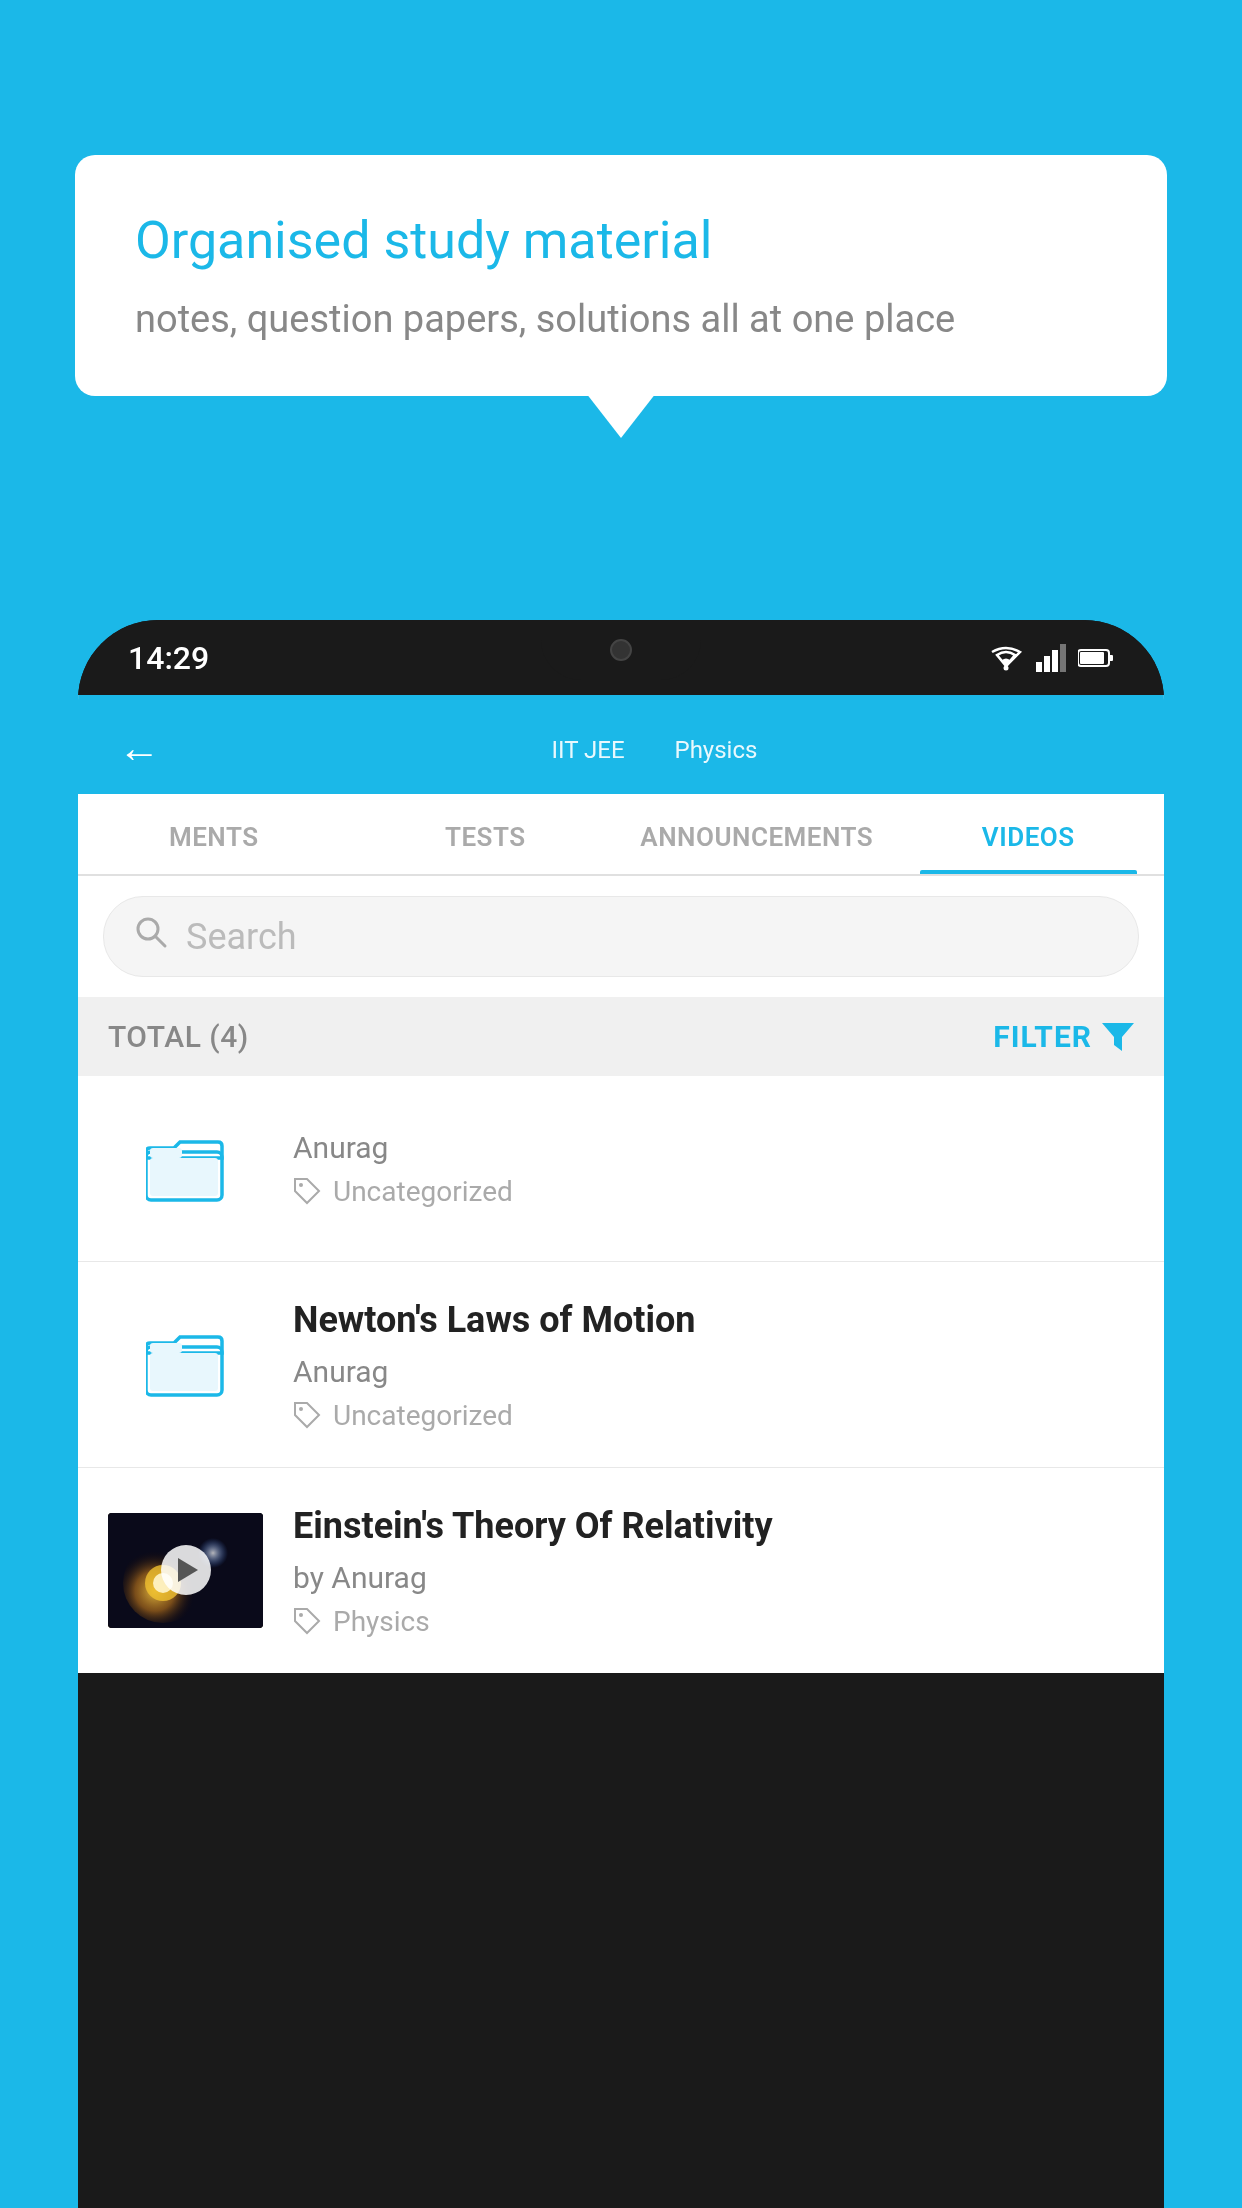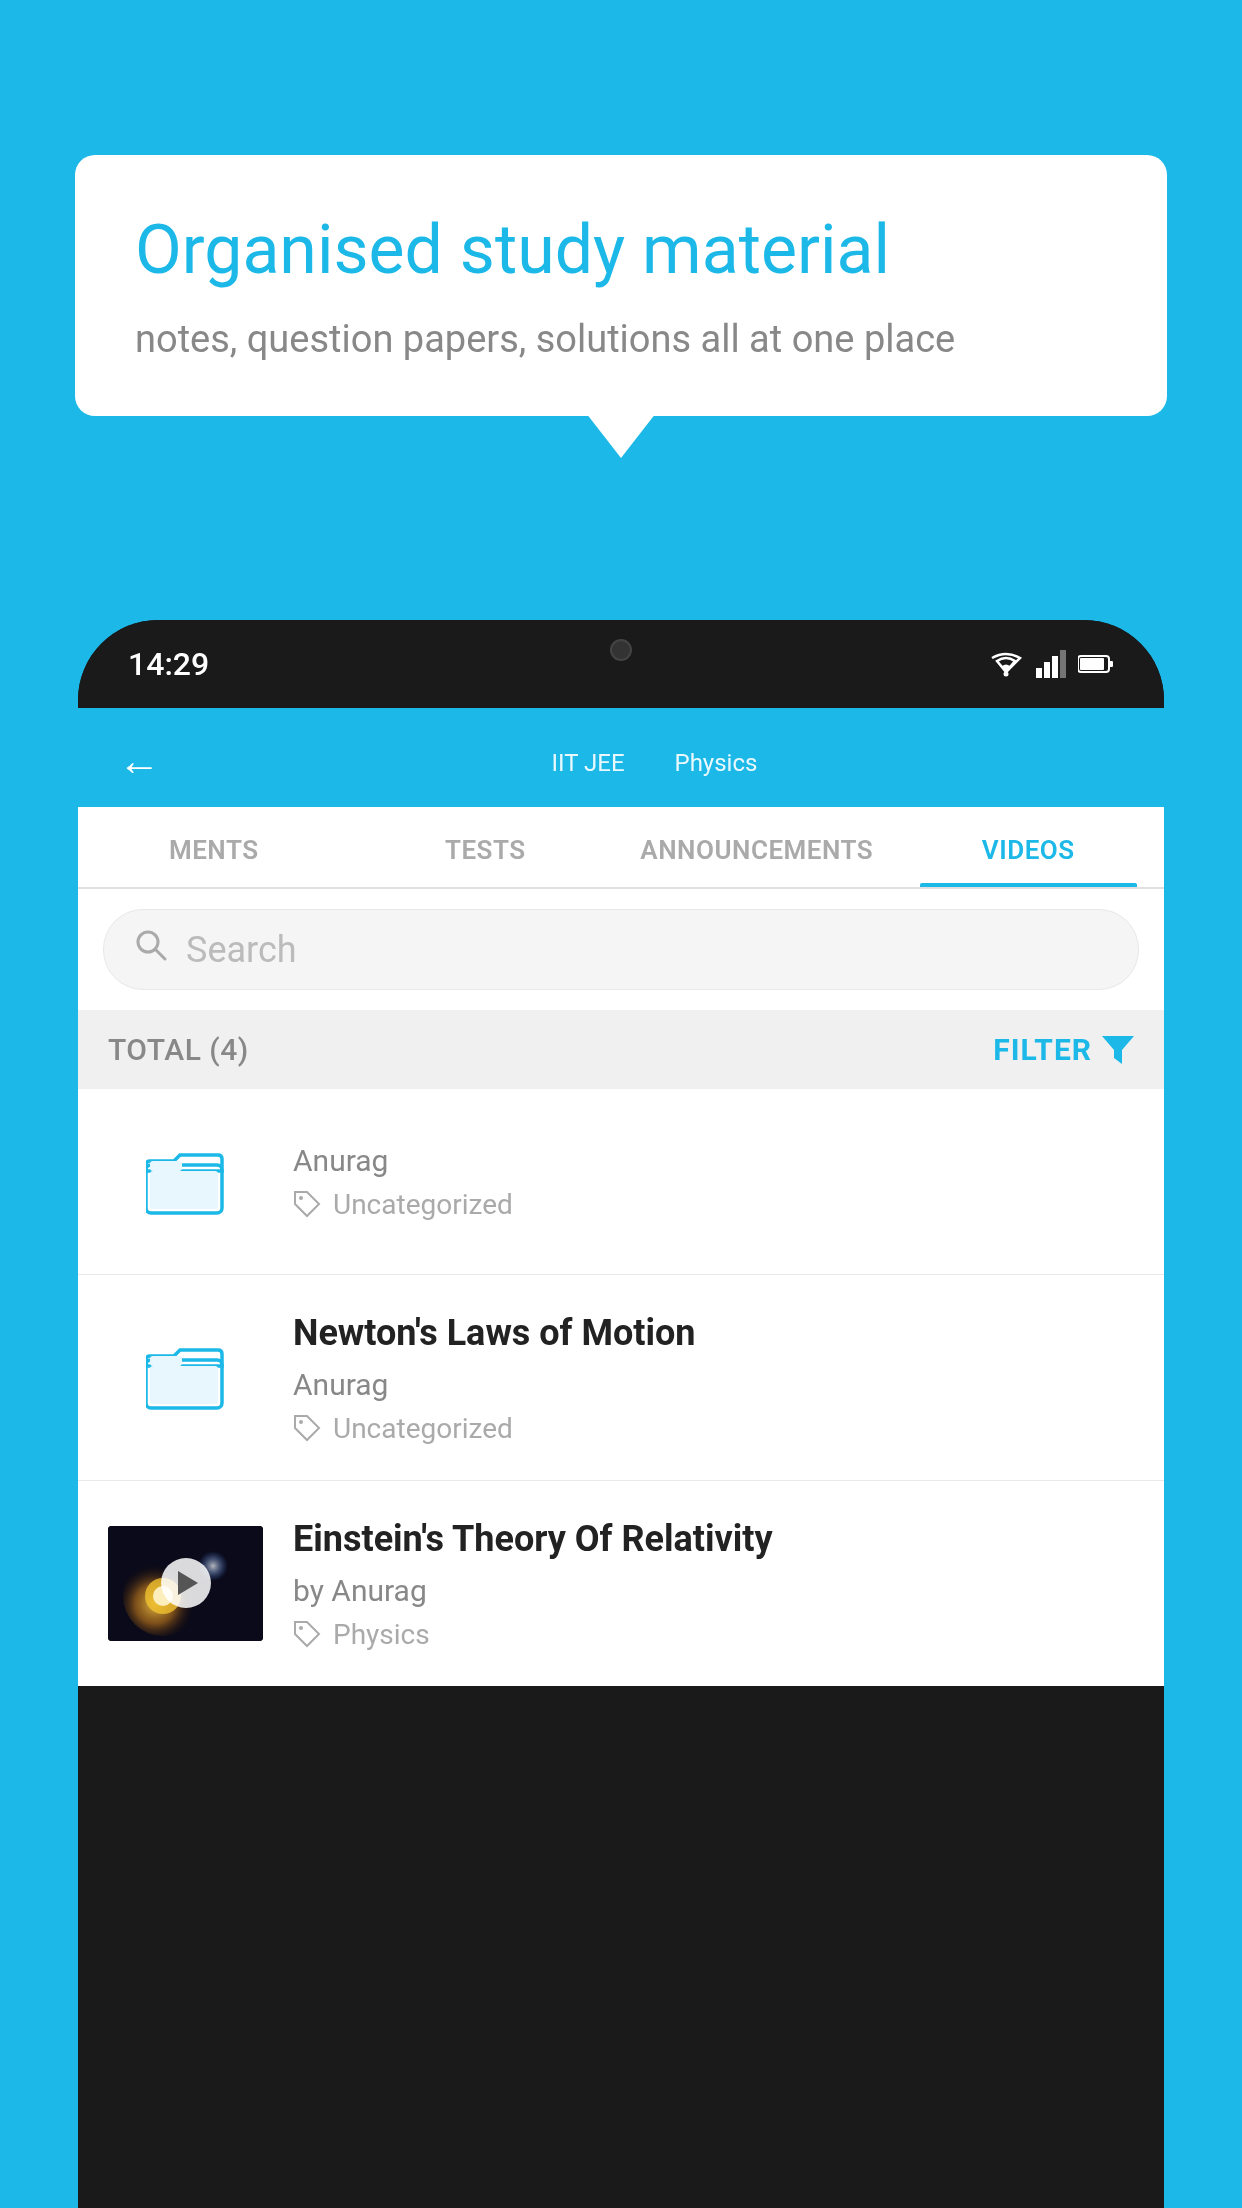--- a/index.html
+++ b/index.html
@@ -36,21 +36,21 @@
       transform: translateX(-50%);
       width: 0;
       height: 0;
       border-left: 35px solid transparent;
       border-right: 35px solid transparent;
       border-top: 45px solid white;
     }
 
     .bubble-title {
       color: #1bb8e8;
-      font-size: 68px;
+      font-size: 52px;
       font-weight: 400;
       line-height: 1.2;
       margin-bottom: 25px;
     }
 
     .bubble-subtitle {
       color: #888;
       font-size: 38px;
       font-weight: 400;
     }
@@ -64,21 +64,21 @@
       bottom: 0;
       background: #1a1a1a;
       border-radius: 80px 80px 0 0;
       padding: 0;
       overflow: hidden;
     }
 
     
     .phone-notch-area {
       background: #1a1a1a;
-      height: 88px;
+      height: 75px;
       display: flex;
       align-items: center;
       justify-content: space-between;
       padding: 0 50px;
       position: relative;
     }
 
     .phone-time {
       color: white;
       font-size: 32px;

